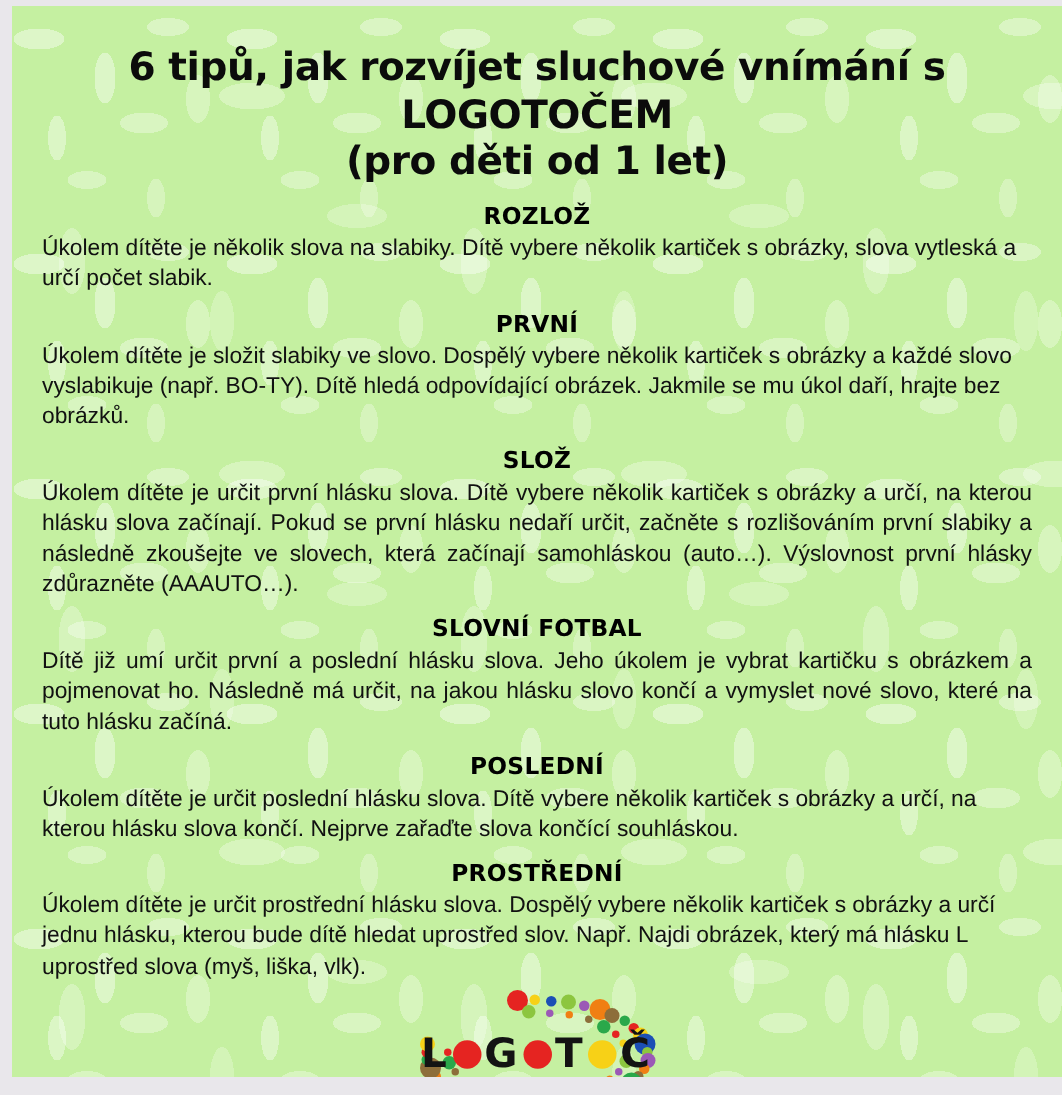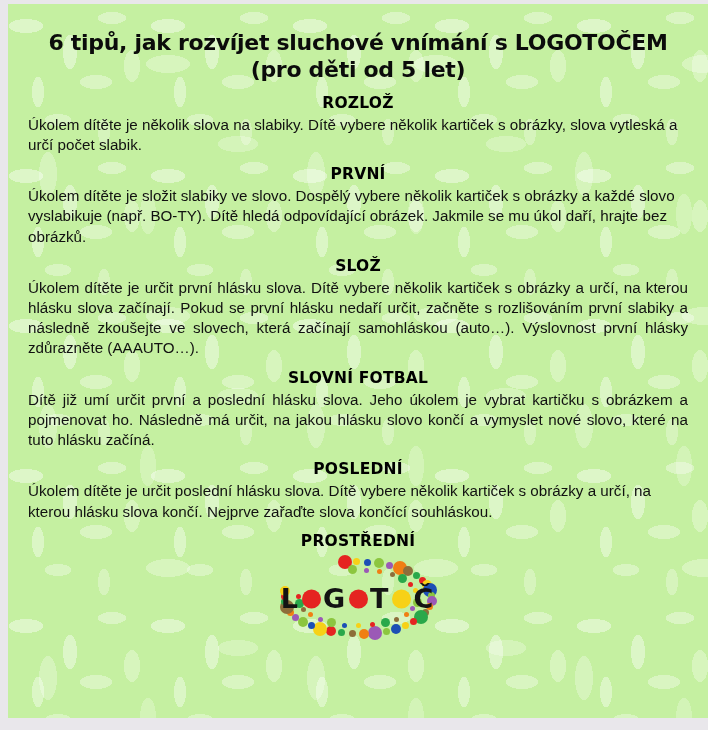--- a/index.html
+++ b/index.html
@@ -70,21 +70,21 @@
     height: 100%;
   }
 
   .title-block {
     text-align: center;
     padding-top: 26px;
   }
   .title-line {
     font-family: "DejaVu Sans", sans-serif;
     font-weight: 700;
-    font-size: 22px;
+    font-size: 26px;
     line-height: 1.22;
     color: #0b0b0b;
     letter-spacing: -0.3px;
   }
 
   .section { margin-top: 10px; }
   .section:first-of-type { margin-top: 12px; }
 
   .section-heading {
     text-align: center;
@@ -148,21 +148,21 @@
 <body>
 
 <div class="page">
   <div class="sheet">
     <div class="leaf-pattern"></div>
 
     <div class="content">
 
       <div class="title-block">
         <div class="title-line">6 tipů, jak rozvíjet sluchové vnímání s LOGOTOČEM</div>
-        <div class="title-line">(pro děti od 5 let)</div>
+        <div class="title-line">(pro děti od 1 let)</div>
       </div>
 
       <div class="section">
         <div class="section-heading">ROZLOŽ</div>
         <div class="section-body flush">Úkolem dítěte je několik slova na slabiky. Dítě vybere několik kartiček s obrázky, slova vytleská a určí počet slabik.</div>
       </div>
 
       <div class="section">
         <div class="section-heading">PRVNÍ</div>
         <div class="section-body flush">Úkolem dítěte je složit slabiky ve slovo. Dospělý vybere několik kartiček s obrázky a každé slovo vyslabikuje (např. BO-TY). Dítě hledá odpovídající obrázek. Jakmile se mu úkol daří, hrajte bez obrázků.</div>
@@ -178,20 +178,21 @@
         <div class="section-body">Dítě již umí určit první a poslední hlásku slova. Jeho úkolem je vybrat kartičku s obrázkem a pojmenovat ho. Následně má určit, na jakou hlásku slovo končí a vymyslet nové slovo, které na tuto hlásku začíná.</div>
       </div>
 
       <div class="section">
         <div class="section-heading">POSLEDNÍ</div>
         <div class="section-body flush">Úkolem dítěte je určit poslední hlásku slova. Dítě vybere několik kartiček s obrázky a určí, na kterou hlásku slova končí. Nejprve zařaďte slova končící souhláskou.</div>
       </div>
 
       <div class="section">
         <div class="section-heading">PROSTŘEDNÍ</div>
+        <div class="section-body flush">Úkolem dítěte je určit prostřední hlásku slova. Dospělý vybere několik kartiček s obrázky a určí jednu hlásku, kterou bude dítě hledat uprostřed slov. Např. Najdi obrázek, který má hlásku L uprostřed slova (myš, liška, vlk).</div>
       </div>
 
       <div class="logo-wrap">
         <div class="logo-ring" id="logo-ring">
             <div class="logo-dot" style="left: 67.15px; top: -2.45308px; width: 14px; height: 14px; background: rgb(229, 36, 33);"></div>
             <div class="logo-dot" style="left: 81.9806px; top: 0.507589px; width: 7px; height: 7px; background: rgb(247, 209, 23);"></div>
             <div class="logo-dot" style="left: 93.3472px; top: 0.820163px; width: 7px; height: 7px; background: rgb(28, 79, 181);"></div>
             <div class="logo-dot" style="left: 102.981px; top: 0.477246px; width: 10px; height: 10px; background: rgb(140, 198, 63);"></div>
             <div class="logo-dot" style="left: 115.118px; top: 3.95145px; width: 7px; height: 7px; background: rgb(155, 89, 182);"></div>
             <div class="logo-dot" style="left: 121.506px; top: 3.19605px; width: 14px; height: 14px; background: rgb(240, 127, 19);"></div>

